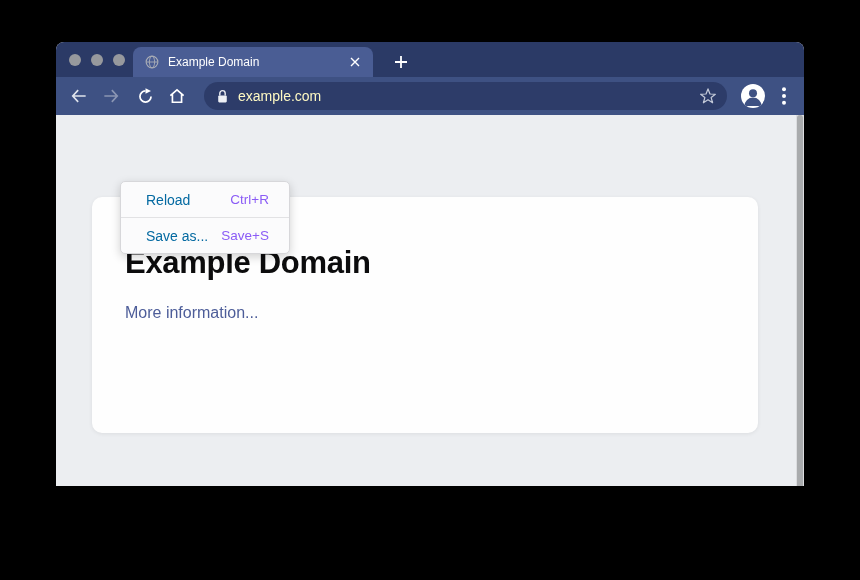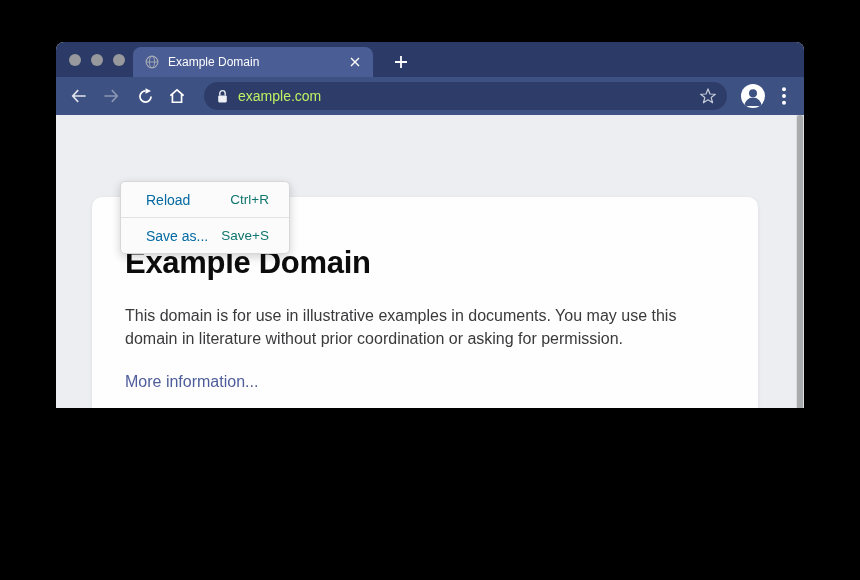--- a/index.html
+++ b/index.html
@@ -1,16 +1,16 @@
 <!DOCTYPE html>
 <html><head>
 <meta charset="utf-8">
 <style>
   html,body{margin:0;padding:0;background:#000;}
-  .stage{position:relative;width:860px;height:408px;background:#000;overflow:hidden;
+  .stage{position:relative;width:860px;height:486px;background:#000;overflow:hidden;
          font-family:"Liberation Sans",sans-serif;}
   .window{position:absolute;left:56px;top:42px;width:748px;height:463px;
           border-radius:8px;overflow:hidden;background:#eceef1;}
 
   
   .titlebar{position:absolute;left:0;top:0;width:100%;height:35px;background:#2b3a66;}
   .traffic{position:absolute;top:12px;width:12px;height:12px;border-radius:50%;background:#97999d;}
   .t1{left:13px}.t2{left:35px}.t3{left:57px}
   .tab{position:absolute;left:77px;top:5px;width:240px;height:30px;background:#4a5d94;
        border-radius:8px 8px 0 0;display:flex;align-items:center;}
@@ -25,21 +25,21 @@
   
   .toolbar{position:absolute;left:0;top:35px;width:100%;height:38px;background:#3e5183;
            display:flex;align-items:center;}
   .tb-btn{width:30px;height:30px;display:flex;align-items:center;justify-content:center;
           flex:0 0 auto;}
   .tb-back{margin-left:8px;} .tb-fwd{margin-left:2px;} .tb-reload{margin-left:4px;}
   .tb-home{margin-left:2px;}
   .omnibox{margin-left:12px;height:28px;flex:1 1 auto;background:#2d3c69;border-radius:15px;
            display:flex;align-items:center;}
   .omni-lock{margin-left:12px;width:13px;height:15px;flex:0 0 auto;}
-  .omni-url{margin-left:9px;color:#bef264;font-size:14px;flex:1 1 auto;white-space:nowrap;}
+  .omni-url{margin-left:9px;color:#fef9c3;font-size:14px;flex:1 1 auto;white-space:nowrap;}
   .omni-star{margin-right:9px;width:20px;height:20px;flex:0 0 auto;}
   .avatar{margin-left:13px;width:26px;height:26px;flex:0 0 auto;}
   .kebab{margin-left:7px;margin-right:9px;width:22px;height:22px;display:flex;
          align-items:center;justify-content:center;flex:0 0 auto;}
 
   
   .page{position:absolute;left:0;top:73px;width:100%;height:390px;background:#eceef1;}
   .scrollbar-track{position:absolute;right:0;top:0;width:8px;height:100%;background:#dcdde0;}
   .scrollbar-thumb{position:absolute;left:1px;top:0;width:6px;height:376px;background:#a9abad;
                    border-radius:4px;}
@@ -52,21 +52,21 @@
   .card a{display:inline-block;margin-top:23px;font-size:16px;color:#4d5d99;
           text-decoration:none;}
 
   
   .ctxmenu{position:absolute;left:64px;top:139px;width:168px;background:#fbfbfc;
            border:1px solid #d7d7da;border-radius:5px;
            box-shadow:0 3px 10px rgba(0,0,0,0.18);z-index:10;overflow:hidden;}
   .ctx-row{height:35px;display:flex;align-items:center;justify-content:space-between;
            padding:0 20px 0 25px;}
   .ctx-label{font-size:14px;color:#0369a1;}
-  .ctx-short{font-size:13.5px;color:#0f766e;}
+  .ctx-short{font-size:13.5px;color:#8b5cf6;}
   .ctx-div{height:1px;background:#e2e2e4;margin:0;}
 
   svg{display:block;}
 </style>
 </head>
 <body>
 
 <div class="stage">
   <div class="window">
 
@@ -149,21 +149,20 @@
           <circle cx="2" cy="2.2" r="2" fill="#ffffff"></circle>
           <circle cx="2" cy="9" r="2" fill="#ffffff"></circle>
           <circle cx="2" cy="15.8" r="2" fill="#ffffff"></circle>
         </svg>
       </div>
     </div>
 
     <div class="page">
       <div class="card">
         <h1>Example Domain</h1>
-        <p>This domain is for use in illustrative examples in documents. You may use this domain in literature without prior coordination or asking for permission.</p>
         <a href="#">More information...</a>
       </div>
       <div class="scrollbar-track">
         <div class="scrollbar-thumb"></div>
       </div>
     </div>
 
     <div class="ctxmenu">
       <div class="ctx-row">
         <span class="ctx-label">Reload</span>

